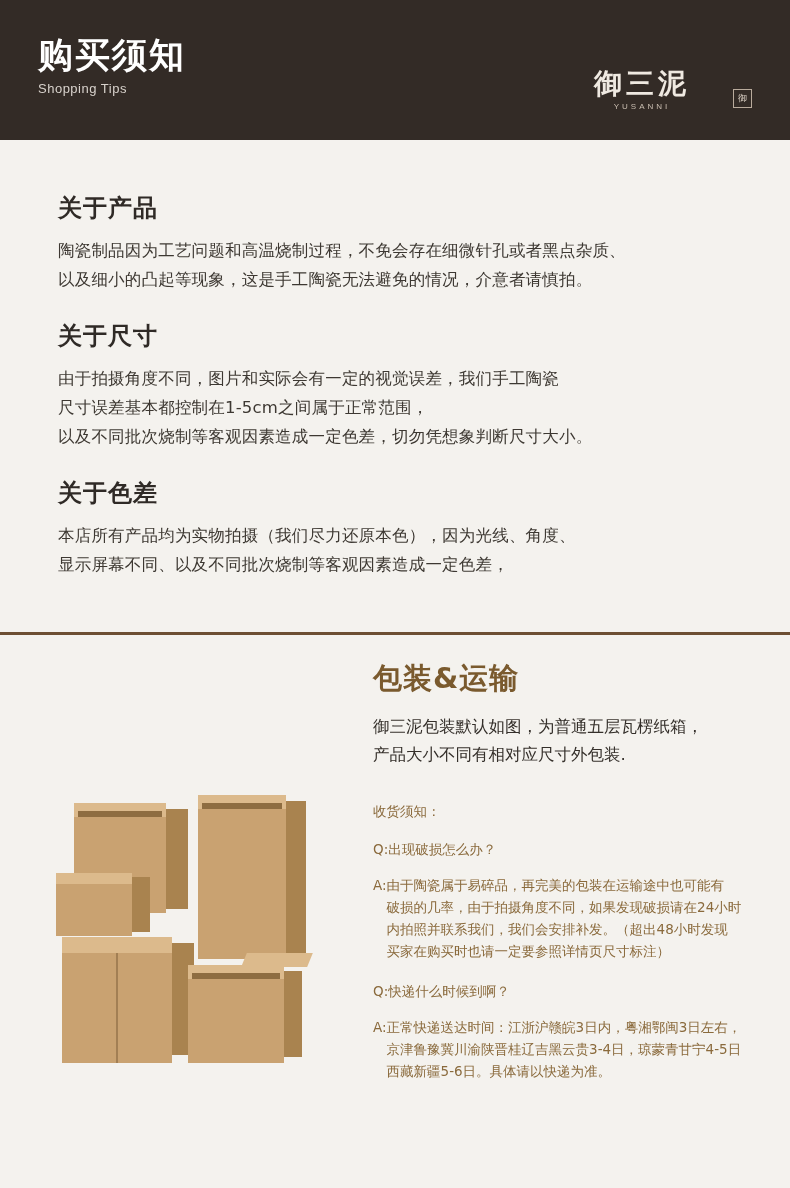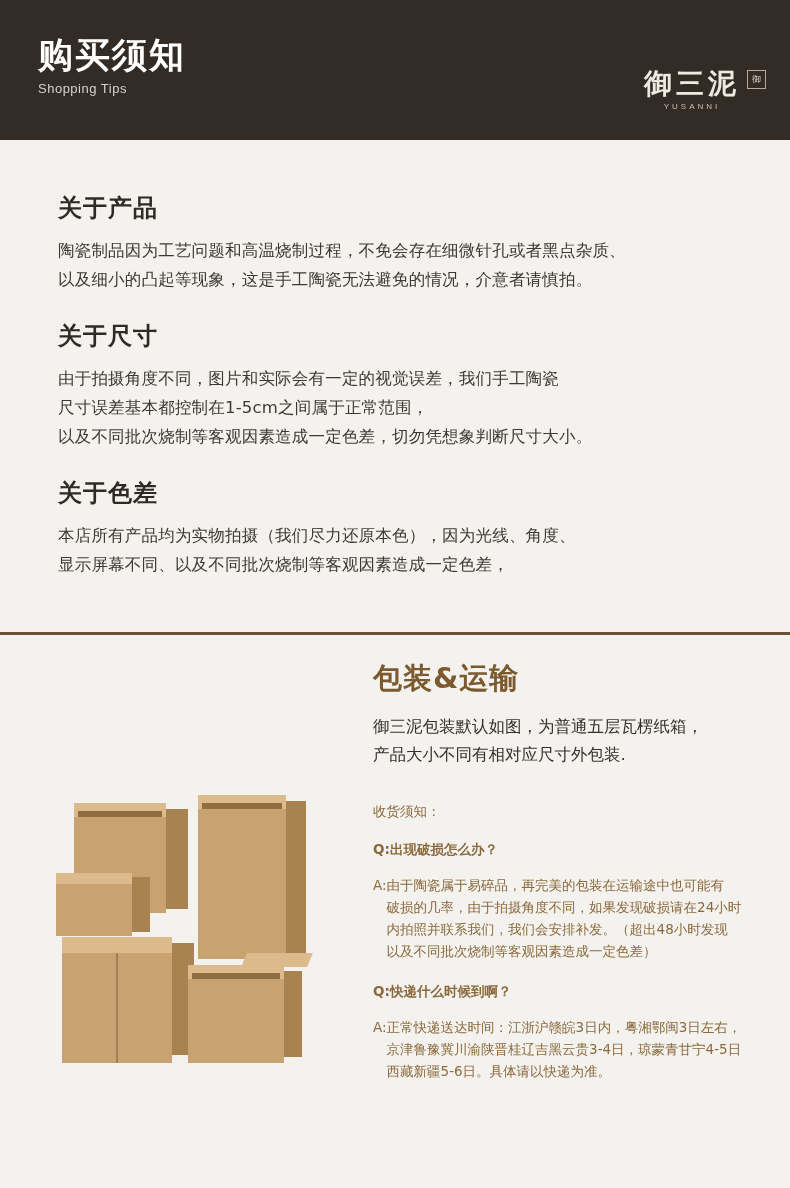--- a/index.html
+++ b/index.html
@@ -43,23 +43,25 @@
   }
   .header-title-en {
     margin-top: 6px;
     font-size: 13px;
     color: #d8d2cc;
     letter-spacing: 0.5px;
     font-family: "Liberation Sans", sans-serif;
   }
   .brand-logo {
     position: absolute;
-    right: 24px;
+    right: 38px;
     top: 70px;
     display: flex;
+    align-items: flex-end;
+    gap: 36px;
   }
   .brand-cn {
     font-size: 28px;
     font-weight: bold;
     color: #efe9e1;
     letter-spacing: 4px;
     font-family: "DejaVu Serif", serif;
     line-height: 1;
   }
   .brand-en {
@@ -144,21 +146,20 @@
     width: 400px;
     color: #8a6a3c;
     font-size: 13.5px;
     line-height: 22px;
   }
   .qa-head {
     margin-bottom: 16px;
   }
   .qa-q {
     margin-bottom: 14px;
-    font-weight: bold;
   }
   .qa-a {
     margin-bottom: 18px;
     display: flex;
   }
   .qa-a .label {
     white-space: nowrap;
   }
   .qa-a .body {
     flex: 1;
@@ -283,21 +284,21 @@
     <div class="qa">
       <div class="qa-head">收货须知：</div>
 
       <div class="qa-q">Q:出现破损怎么办？</div>
       <div class="qa-a">
         <span class="label">A:</span>
         <span class="body">
           <span>由于陶瓷属于易碎品，再完美的包装在运输途中也可能有</span><br>
           <span>破损的几率，由于拍摄角度不同，如果发现破损请在24小时</span><br>
           <span>内拍照并联系我们，我们会安排补发。（超出48小时发现</span><br>
-          <span>以及不同批次烧制等客观因素造成一定色差）</span>
+          <span>买家在购买时也请一定要参照详情页尺寸标注）</span>
         </span>
       </div>
 
       <div class="qa-q">Q:快递什么时候到啊？</div>
       <div class="qa-a">
         <span class="label">A:</span>
         <span class="body">
           <span>正常快递送达时间：江浙沪赣皖3日内，粤湘鄂闽3日左右，</span><br>
           <span>京津鲁豫冀川渝陕晋桂辽吉黑云贵3-4日，琼蒙青甘宁4-5日</span><br>
           <span>西藏新疆5-6日。具体请以快递为准。</span>

